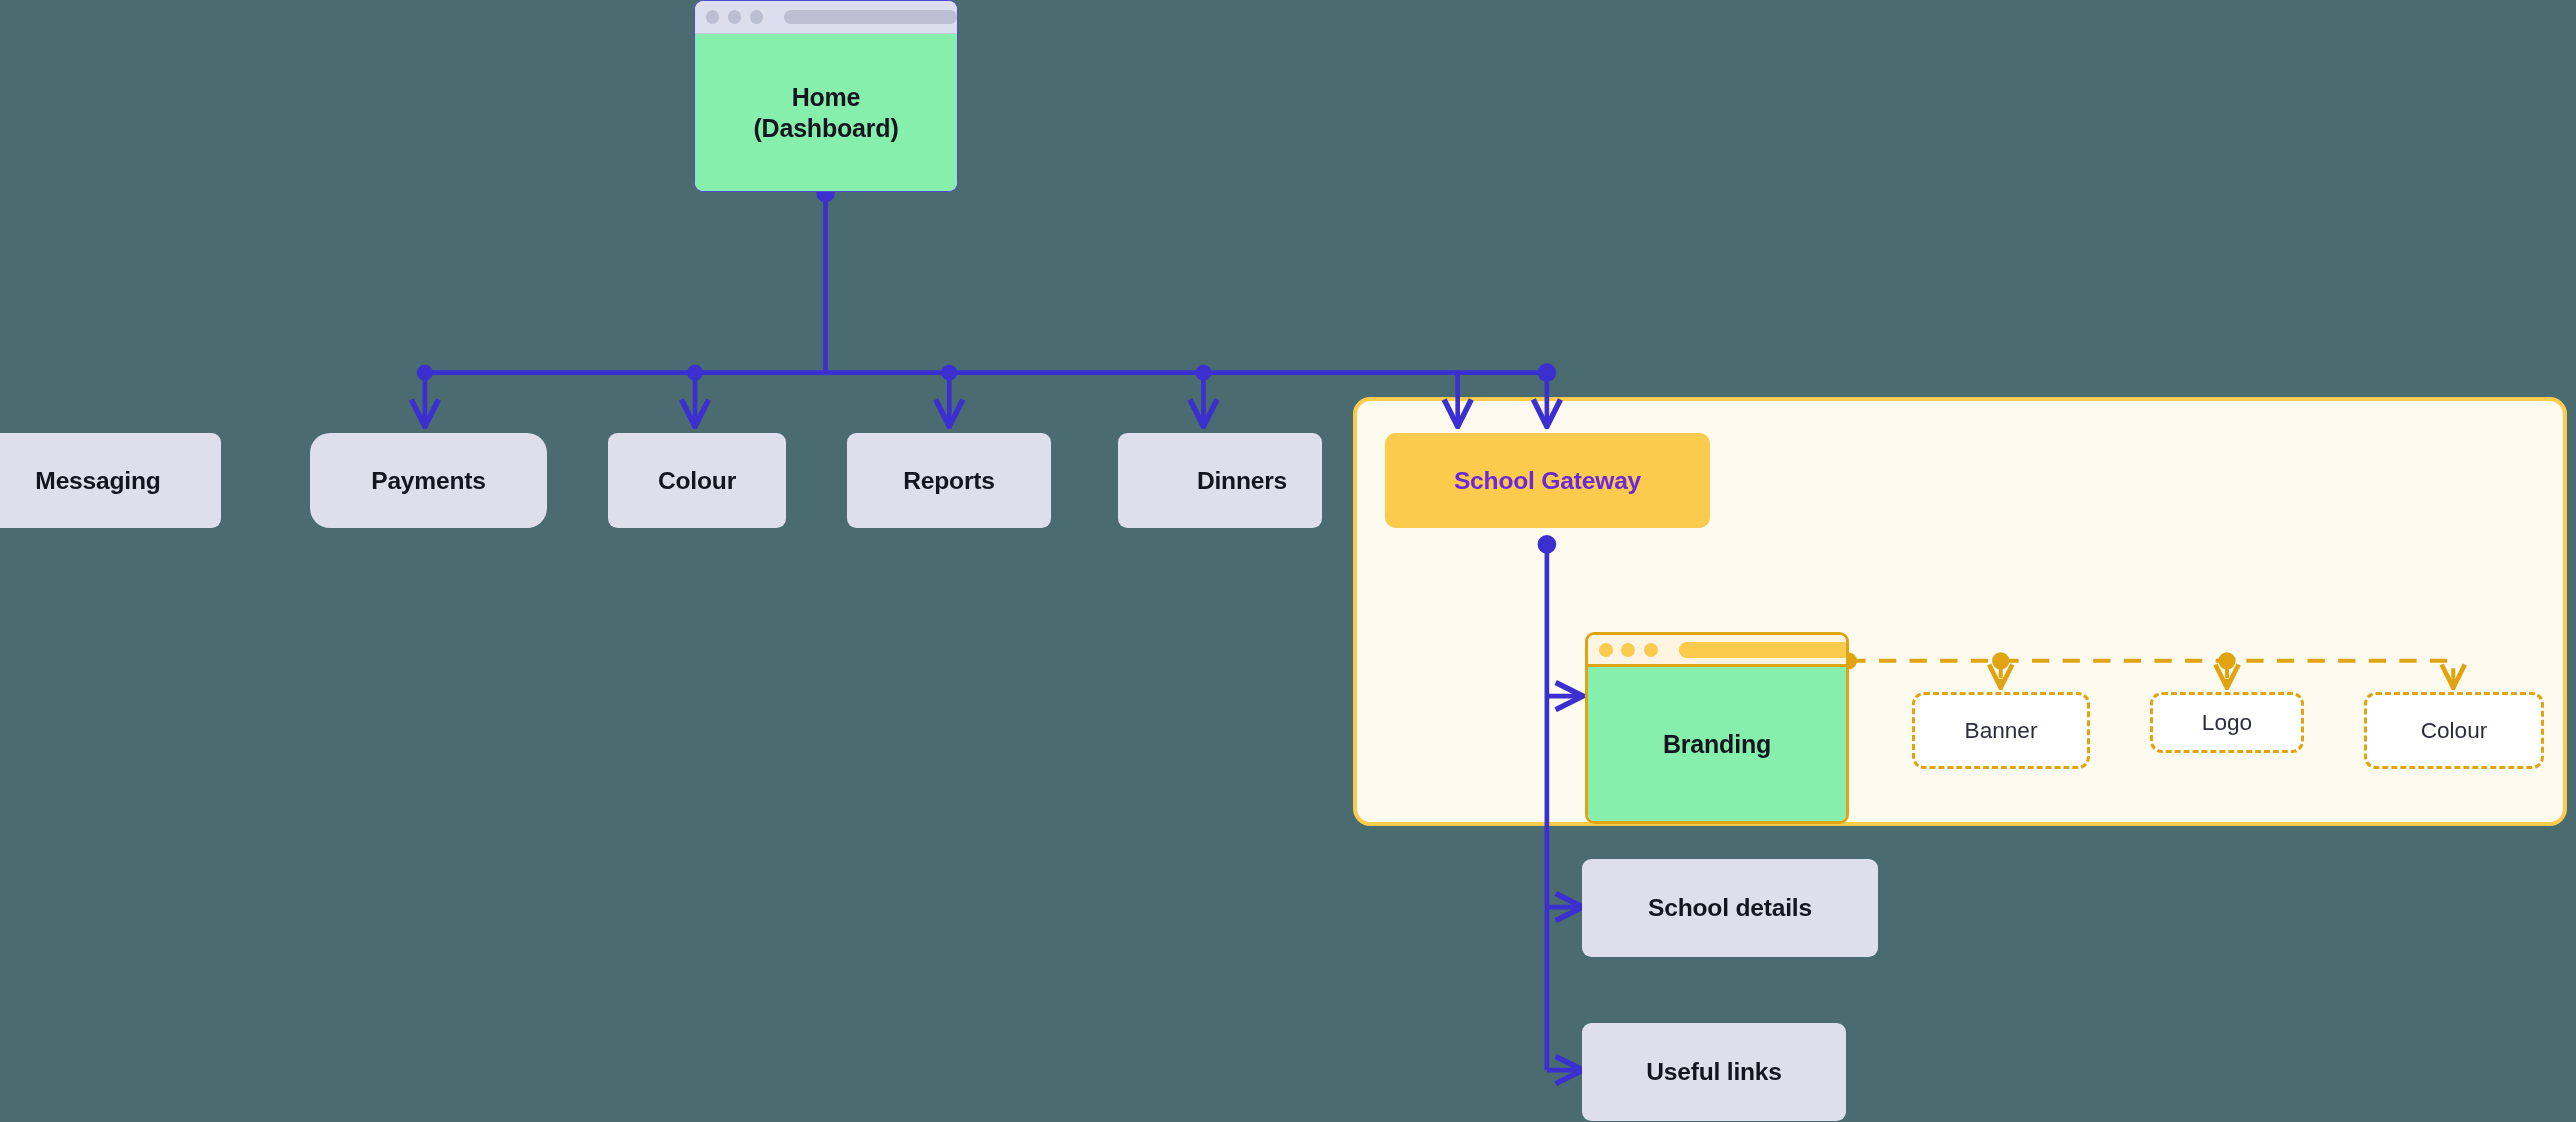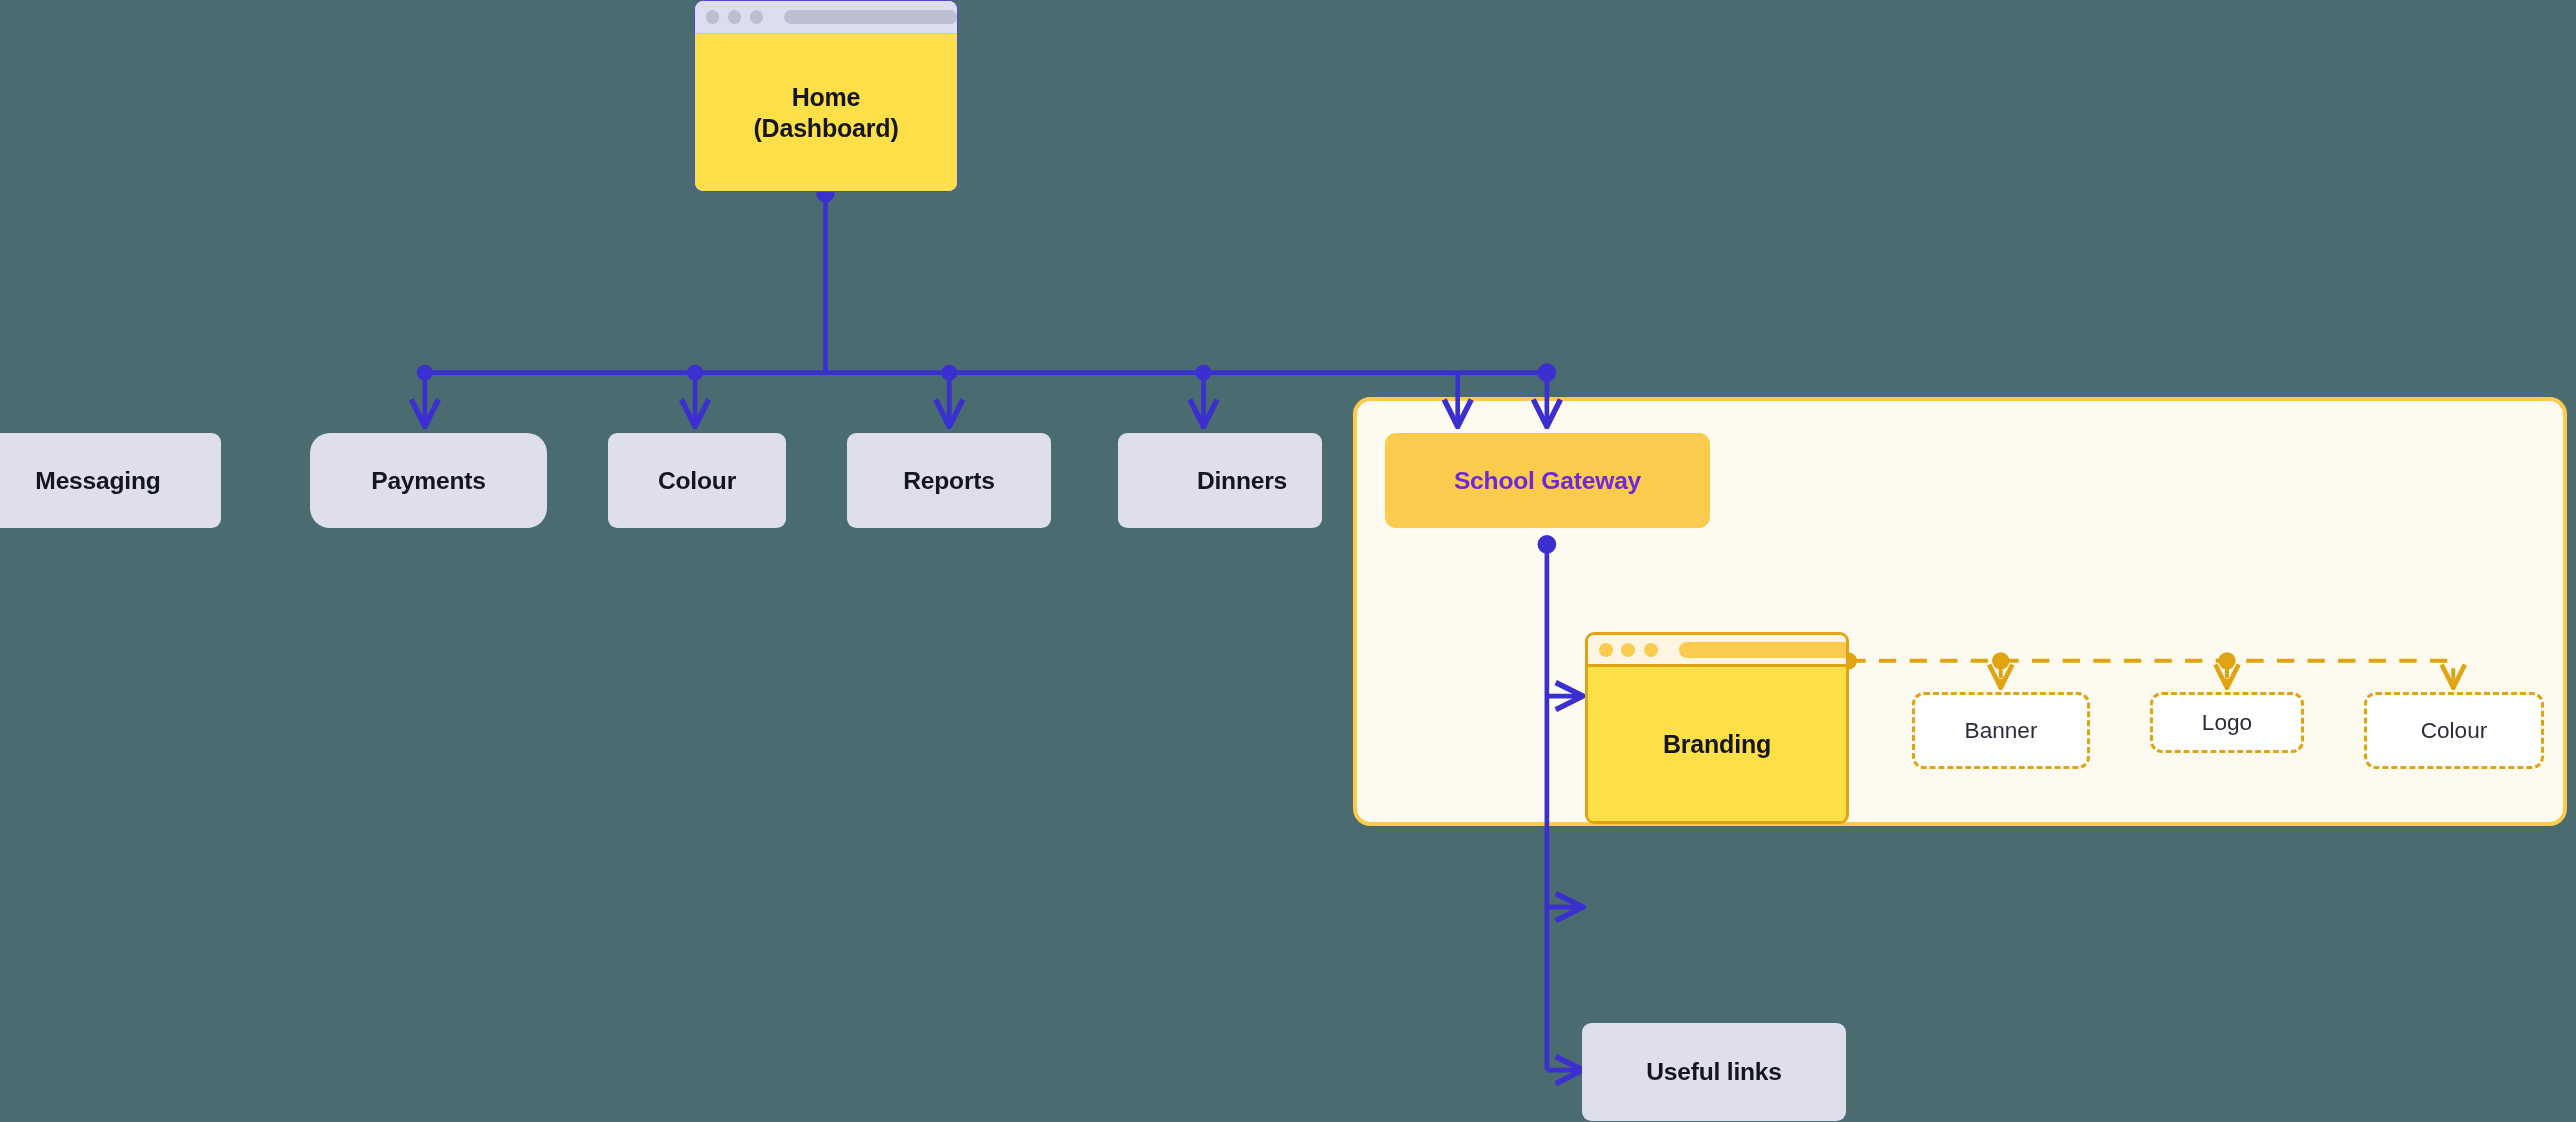--- a/index.html
+++ b/index.html
@@ -90,21 +90,21 @@
   .window .dot {
     border-radius: 50%;
     flex: none;
   }
   .window .urlbar {
     flex: none;
     border-radius: 665px;
   }
   .window .body {
     flex: 1 1 auto;
-    background: #fde047;
+    background: #86efac;
     display: flex;
     align-items: center;
     justify-content: center;
     text-align: center;
     color: #14151f;
     font-weight: 700;
     letter-spacing: -0.2px;
   }
 
   
@@ -275,19 +275,22 @@
   </div>
 
   <div class="node node-dashed" style="left:2150px; top:692px; width:154px; height:61px;">
     <span>Logo</span>
   </div>
 
   <div class="node node-dashed" style="left:2364px; top:692px; width:180px; height:77px;">
     <span>Colour</span>
   </div>
 
+  <div class="node node-grey" style="left:1582px; top:859px; width:296px; height:98px;">
+    <span>School details</span>
+  </div>
 
   <div class="node node-grey" style="left:1582px; top:1023px; width:264px; height:98px;">
     <span>Useful links</span>
   </div>
 
 </div>
 
 
 </body></html>

